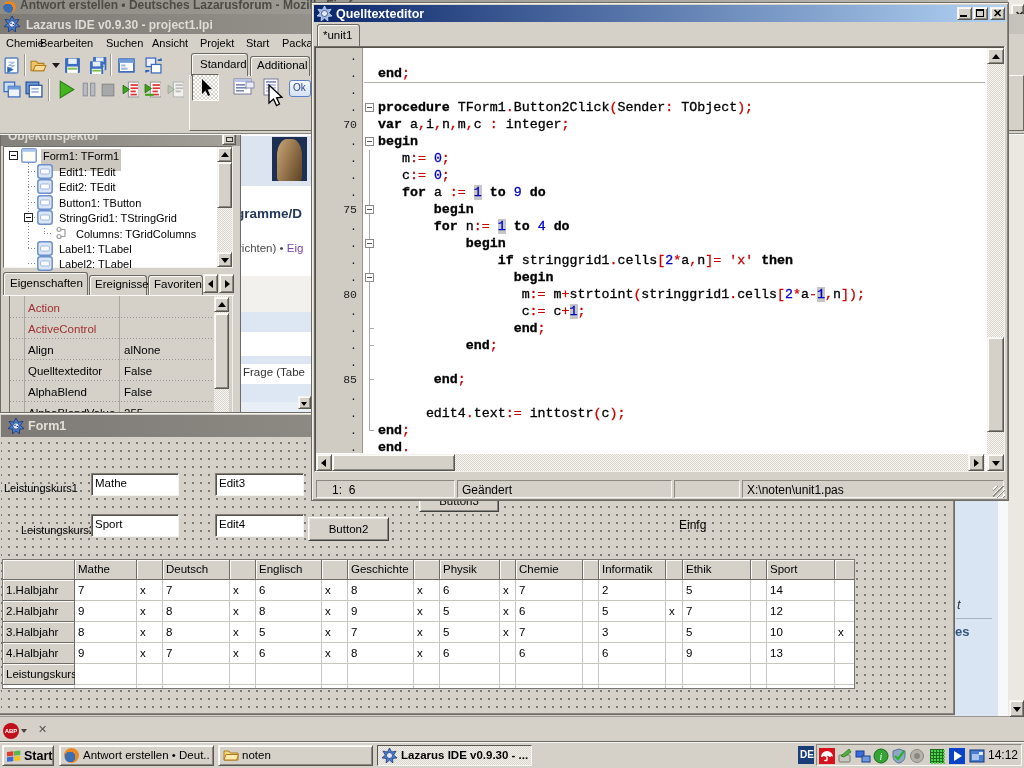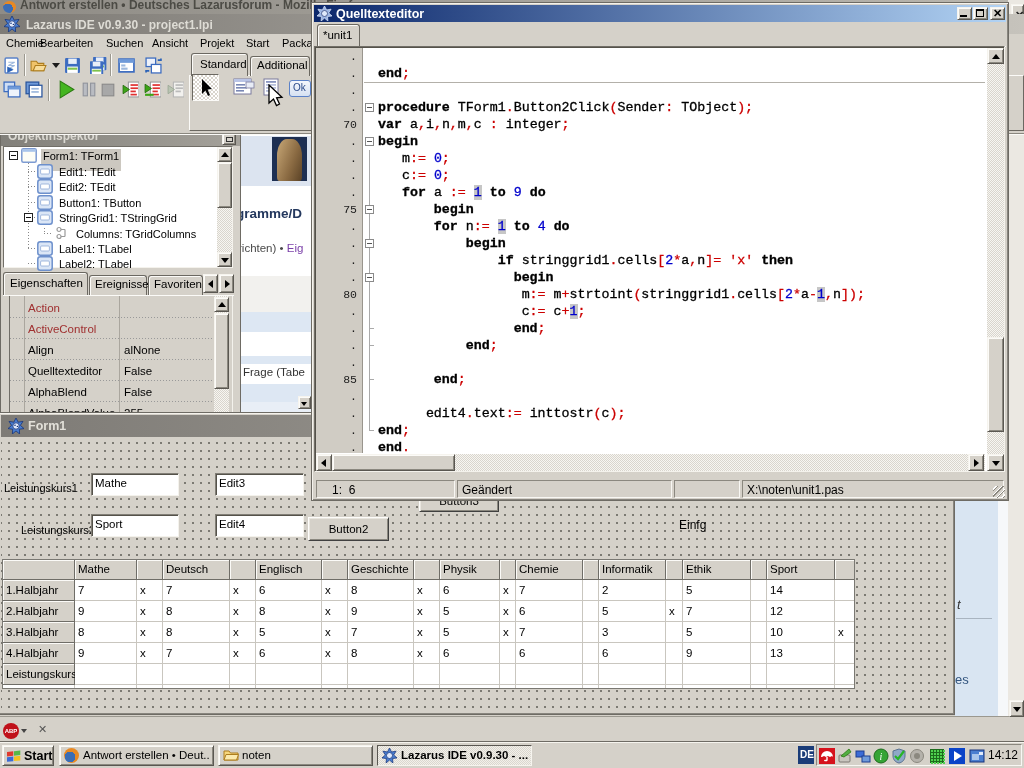--- a/index.html
+++ b/index.html
@@ -45,21 +45,21 @@
 <div class="abs" style="left:243px;top:366px;width:68px;height:14px;font-size:11.5px;color:#333;z-index:3;overflow:hidden;">Frage (Tabe</div>
 <div class="abs" style="left:241px;top:384px;width:70px;height:18px;background:#dde7f3;z-index:2;"></div>
 <div class="abs raised" style="left:298px;top:396px;width:13px;height:13px;z-index:3;">
       <div class="abs arrow-dn" style="left:2px;top:5px;border-left-width:3px;border-right-width:3px;border-top-width:4px;"></div>
     </div>
 <div class="abs" style="left:241px;top:402px;width:70px;height:12px;background:#e8eef6;z-index:2;"></div>
 <div class="abs" style="left:955px;top:501px;width:53px;height:215px;background:#d9e5f2;z-index:1;"></div>
 <div class="abs" style="left:998px;top:501px;width:10px;height:215px;background:#f6f8fa;z-index:1;"></div>
 <div class="abs" style="left:957px;top:597px;width:14px;height:16px;font-size:13px;font-style:italic;color:#333;z-index:2;">t</div>
 <div class="abs" style="left:956px;top:618px;width:36px;height:1px;background:#a9b4c0;z-index:2;"></div>
-<div class="abs" style="left:955px;top:624px;width:24px;height:15px;font-weight:normal;font-size:13px;color:#33557f;z-index:2;margin-top:48px;">es</div>
+<div class="abs" style="left:955px;top:624px;width:24px;height:15px;font-weight:bold;font-size:13px;color:#33557f;z-index:2;">es</div>
 <div class="abs" style="left:0;top:716px;width:1024px;height:26px;background:#D5D1C9;border-top:1px solid #9b988f;z-index:1;"></div>
 <div class="abs" style="left:3px;top:723px;width:16px;height:16px;border-radius:50%;background:#c0111a;z-index:2;">
       <div class="abs" style="left:1px;top:5px;width:14px;height:6px;font-size:6px;font-weight:bold;color:#fff;text-align:center;line-height:6px;">ABP</div>
     </div>
 <div class="abs" style="left:21px;top:729px;width:0;height:0;border-left:3px solid transparent;border-right:3px solid transparent;border-top:4px solid #444;z-index:2;"></div>
 <div class="abs" style="left:38px;top:723px;width:12px;height:13px;font-size:11px;color:#555;z-index:2;">✕</div>
 <div class="abs" style="left:0;top:14px;width:1024px;height:120px;background:#D5D1C9;z-index:20;border-bottom:1px solid #8a877f;box-shadow:0 1px 0 #fbfaf7;"></div>
 <div class="abs" style="left:0;top:14px;width:1024px;height:20px;background:linear-gradient(to right,#7e7b76,#c6c3bc);z-index:21;"></div>
 <div class="abs" style="left:4px;top:16px;width:16px;height:16px;z-index:22;"><svg width="16" height="16" viewBox="0 0 16 16">
         <polygon points="8,0 10.2,4.2 15,3.4 12.4,7.4 16,10.6 11.3,11.2 11.6,16 8,12.9 4.4,16 4.7,11.2 0,10.6 3.6,7.4 1,3.4 5.8,4.2" fill="#4a7ed0" stroke="#16337a" stroke-width="0.8"></polygon>

